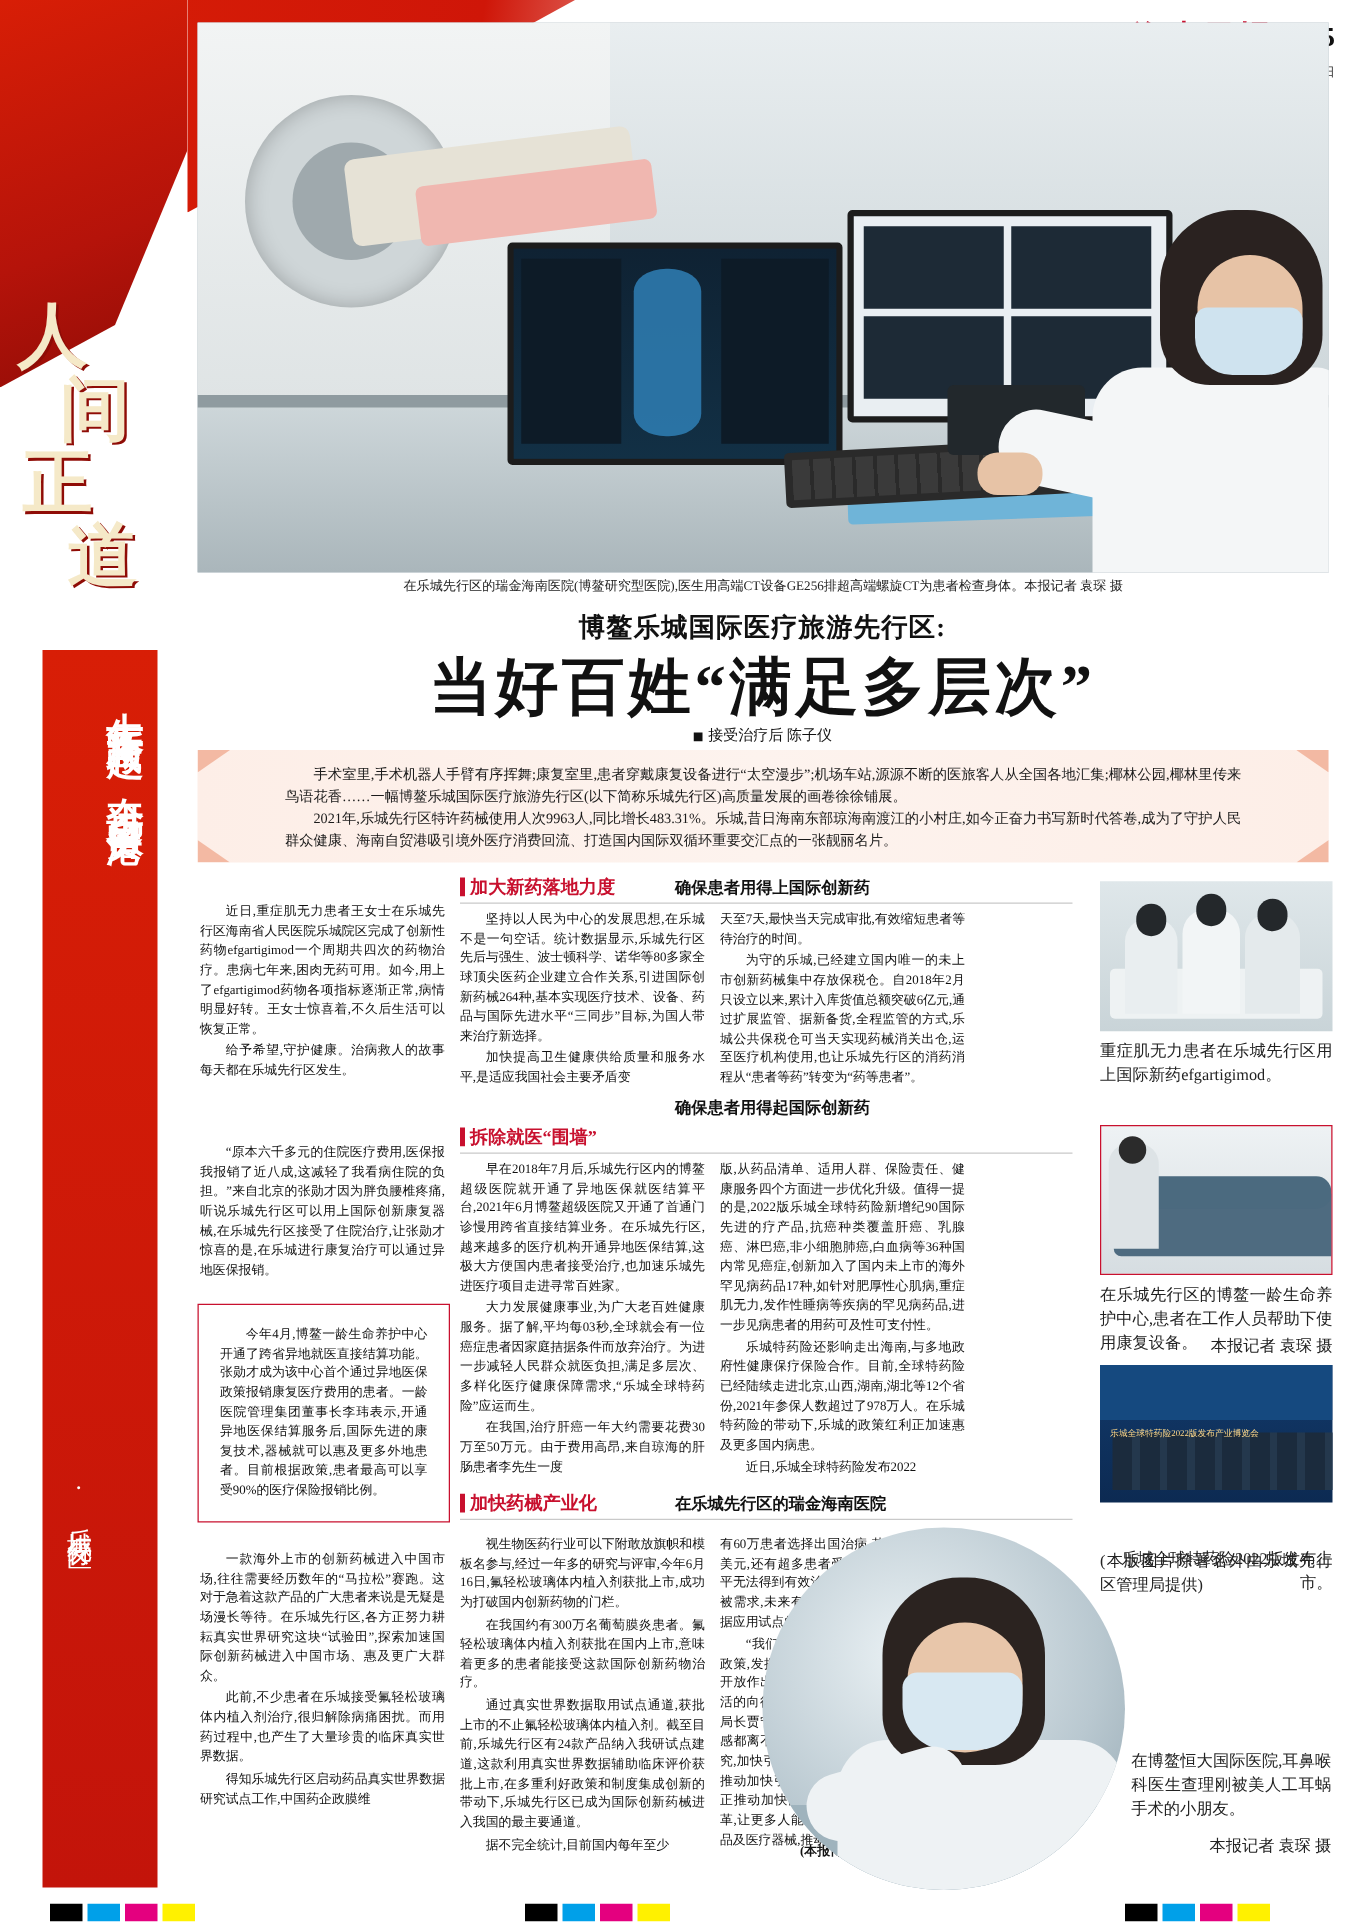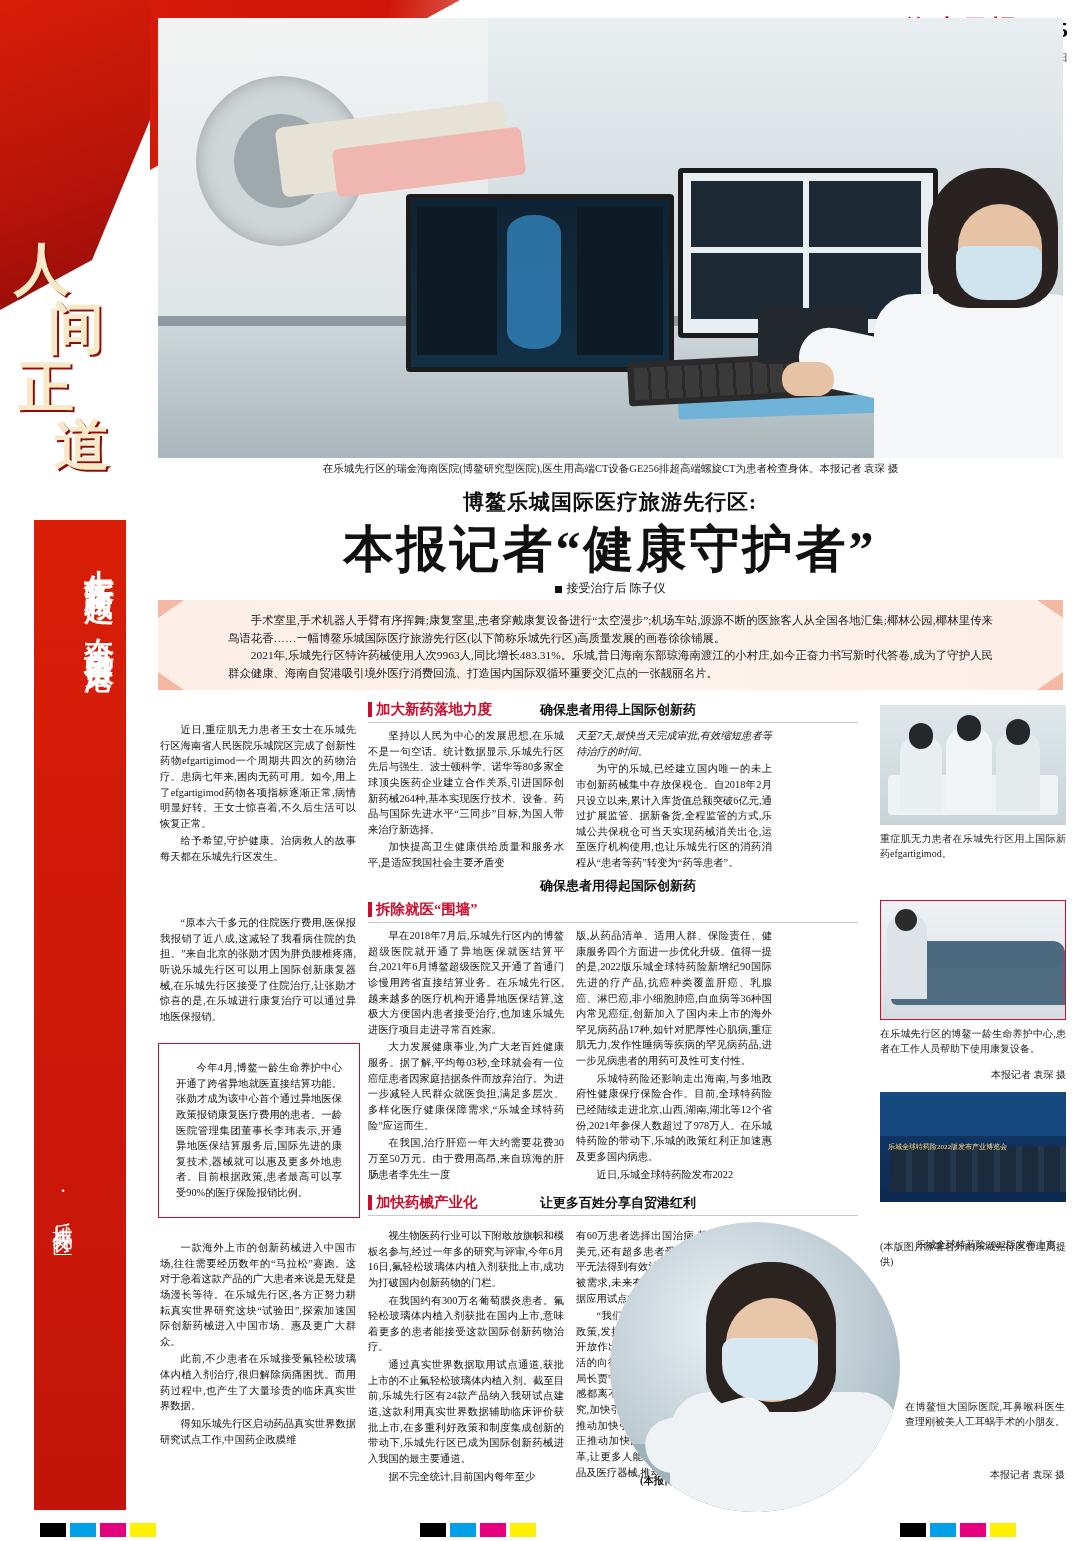--- a/index.html
+++ b/index.html
@@ -147,21 +147,21 @@
   .col{
     position:absolute;font-size:10.3px;line-height:1.52;color:#111;
     text-align:justify;
   }
   .col p{margin:0 0 2px 0;text-indent:2em;}
   .boxed{
     border:1.4px solid #c8102e;padding:4px 5px;box-sizing:border-box;
   }
   
   .photo{position:absolute;overflow:hidden;background:#ccc;}
-  .ph-cap{position:absolute;font-size:10px;line-height:1.45;color:#222;text-align:justify;}
+  .ph-cap{position:absolute;font-size:13px;line-height:1.45;color:#222;text-align:justify;}
   .p1{background:linear-gradient(180deg,#dfe7ea 0%,#c9d4d8 100%);}
   .p1 .bed{position:absolute;left:8px;bottom:10px;width:170px;height:40px;background:#eef2f3;border-radius:4px;}
   .p1 .n1{position:absolute;left:20px;top:30px;width:42px;height:76px;background:#e9eef0;border-radius:18px 18px 0 0;}
   .p1 .n2{position:absolute;left:66px;top:22px;width:46px;height:84px;background:#f2f5f6;border-radius:20px 20px 0 0;}
   .p1 .n3{position:absolute;left:116px;top:26px;width:44px;height:80px;background:#e4eaec;border-radius:19px 19px 0 0;}
   .p1 .h1,.p1 .h2,.p1 .h3{position:absolute;width:24px;height:26px;background:#24282b;border-radius:12px;}
   .p1 .h1{left:29px;top:18px;} .p1 .h2{left:77px;top:10px;} .p1 .h3{left:126px;top:14px;}
   .p2{background:linear-gradient(180deg,#eef2f4 0%,#d6dde1 100%);}
   .p2 .rack{position:absolute;left:10px;top:54px;width:180px;height:50px;background:#4e6b80;border-radius:6px;}
   .p2 .pat{position:absolute;left:34px;top:40px;width:150px;height:26px;background:#4b6a7f;border-radius:12px;}
@@ -239,42 +239,42 @@
   <div class="coat"></div>
   <div class="doctor-head"></div>
   <div class="doctor-face"></div>
   <div class="mask"></div>
   <div class="arm"></div>
   <div class="hand"></div>
 </div>
 <div class="hero-caption">在乐城先行区的瑞金海南医院(博鳌研究型医院),医生用高端CT设备GE256排超高端螺旋CT为患者检查身体。本报记者 袁琛 摄</div>
 
 <div class="kicker">博鳌乐城国际医疗旅游先行区:</div>
-<div class="headline">本报记者“健康守护者”</div>
+<div class="headline">当好百姓“满足多层次”</div>
 <div class="byline"><span class="sq"></span><span>接受治疗后 陈子仪</span></div>
 
 <div class="lead">
   <span class="corner c-tl"></span>
   <span class="corner c-tr"></span>
   <span class="corner c-bl"></span>
   <span class="corner c-br"></span>
   <div style="text-indent:2em;">手术室里,手术机器人手臂有序挥舞;康复室里,患者穿戴康复设备进行“太空漫步”;机场车站,源源不断的医旅客人从全国各地汇集;椰林公园,椰林里传来鸟语花香……一幅博鳌乐城国际医疗旅游先行区(以下简称乐城先行区)高质量发展的画卷徐徐铺展。</div>
   <div style="text-indent:2em;">2021年,乐城先行区特许药械使用人次9963人,同比增长483.31%。乐城,昔日海南东部琼海南渡江的小村庄,如今正奋力书写新时代答卷,成为了守护人民群众健康、海南自贸港吸引境外医疗消费回流、打造国内国际双循环重要交汇点的一张靓丽名片。</div>
 </div>
 
 <div class="sec-head" style="left:368px;top:700px;">加大新药落地力度</div>
 <div class="sec-sub" style="left:540px;top:701px;">确保患者用得上国际创新药</div>
 <div class="rule" style="left:368px;top:722px;width:490px;"></div>
 
 <div class="sec-head" style="left:368px;top:900px;">拆除就医“围墙”</div>
 <div class="sec-sub" style="left:540px;top:877px;">确保患者用得起国际创新药</div>
 <div class="rule" style="left:368px;top:922px;width:490px;"></div>
 
 <div class="sec-head" style="left:368px;top:1193px;">加快药械产业化</div>
-<div class="sec-sub" style="left:540px;top:1194px;">让更多百姓分享自贸港红利</div>
+<div class="sec-sub" style="left:540px;top:1194px;">在乐城先行区的瑞金海南医院</div>
 <div class="rule" style="left:368px;top:1215px;width:490px;"></div>
 
 <div class="col" style="left:160px;top:722px;width:196px;">
   <p>近日,重症肌无力患者王女士在乐城先行区海南省人民医院乐城院区完成了创新性药物efgartigimod一个周期共四次的药物治疗。患病七年来,困肉无药可用。如今,用上了efgartigimod药物各项指标逐渐正常,病情明显好转。王女士惊喜着,不久后生活可以恢复正常。</p>
   <p>给予希望,守护健康。治病救人的故事每天都在乐城先行区发生。</p>
 </div>
 
 <div class="col" style="left:160px;top:915px;width:196px;">
   <p>“原本六千多元的住院医疗费用,医保报我报销了近八成,这减轻了我看病住院的负担。”来自北京的张勋才因为胖负腰椎疼痛,听说乐城先行区可以用上国际创新康复器械,在乐城先行区接受了住院治疗,让张勋才惊喜的是,在乐城进行康复治疗可以通过异地医保报销。</p>
 </div>
@@ -298,21 +298,21 @@
   <p>在我国,治疗肝癌一年大约需要花费30万至50万元。由于费用高昂,来自琼海的肝肠患者李先生一度</p>
 </div>
 <div class="col" style="left:368px;top:1228px;width:196px;">
   <p>视生物医药行业可以下附敢放旗帜和模板名参与,经过一年多的研究与评审,今年6月16日,氟轻松玻璃体内植入剂获批上市,成功为打破国内创新药物的门栏。</p>
   <p>在我国约有300万名葡萄膜炎患者。氟轻松玻璃体内植入剂获批在国内上市,意味着更多的患者能接受这款国际创新药物治疗。</p>
   <p>通过真实世界数据取用试点通道,获批上市的不止氟轻松玻璃体内植入剂。截至目前,乐城先行区有24款产品纳入我研试点建道,这款利用真实世界数据辅助临床评价获批上市,在多重利好政策和制度集成创新的带动下,乐城先行区已成为国际创新药械进入我国的最主要通道。</p>
   <p>据不完全统计,目前国内每年至少</p>
 </div>
 
 <div class="col" style="left:576px;top:728px;width:196px;">
-  <p style="text-indent:0;font-style:italic;">天至7天,最快当天完成审批,有效缩短患者等待治疗的时间。</p>
+  <p style="text-indent:0;">天至7天,最快当天完成审批,有效缩短患者等待治疗的时间。</p>
   <p>为守的乐城,已经建立国内唯一的未上市创新药械集中存放保税仓。自2018年2月只设立以来,累计入库货值总额突破6亿元,通过扩展监管、据新备货,全程监管的方式,乐城公共保税仓可当天实现药械消关出仓,运至医疗机构使用,也让乐城先行区的消药消程从“患者等药”转变为“药等患者”。</p>
 </div>
 <div class="col" style="left:576px;top:928px;width:196px;">
   <p style="text-indent:0;">版,从药品清单、适用人群、保险责任、健康服务四个方面进一步优化升级。值得一提的是,2022版乐城全球特药险新增纪90国际先进的疗产品,抗癌种类覆盖肝癌、乳腺癌、淋巴癌,非小细胞肺癌,白血病等36种国内常见癌症,创新加入了国内未上市的海外罕见病药品17种,如针对肥厚性心肌病,重症肌无力,发作性睡病等疾病的罕见病药品,进一步见病患者的用药可及性可支付性。</p>
   <p>乐城特药险还影响走出海南,与多地政府性健康保疗保险合作。目前,全球特药险已经陆续走进北京,山西,湖南,湖北等12个省份,2021年参保人数超过了978万人。在乐城特药险的带动下,乐城的政策红利正加速惠及更多国内病患。</p>
   <p>近日,乐城全球特药险发布2022</p>
 </div>
 <div class="col" style="left:576px;top:1228px;width:196px;">
   <p style="text-indent:0;">有60万患者选择出国治病,花费至少上千万美元,还有超多患者受限于国内医疗技术水平无法得到有效治疗。这些患者的用药用用被需求,未来有望通过海南临床真实世界数据应用试点的推进得到满足。</p>
   <p>“我们希望通过用好乐城先行区的特殊政策,发挥好‘试验田’作用,为国家深化改革开放作出更大贡献,满足人民群众对美好生活的向往。”乐城先行区管理局党委书记、局长贾宁说,人民的获得感、幸福感、安全感都离不开健康,通过大力推动真实世界研究,加快引进更多国际先进的药械产品,真正推动加快引进更多国际先进的药械产品,真正推动加快国家医疗器械审评审批制度改革,让更多人能够用得上国际先进水平的药品及医疗器械,推动人民健康水平提升。</p>

